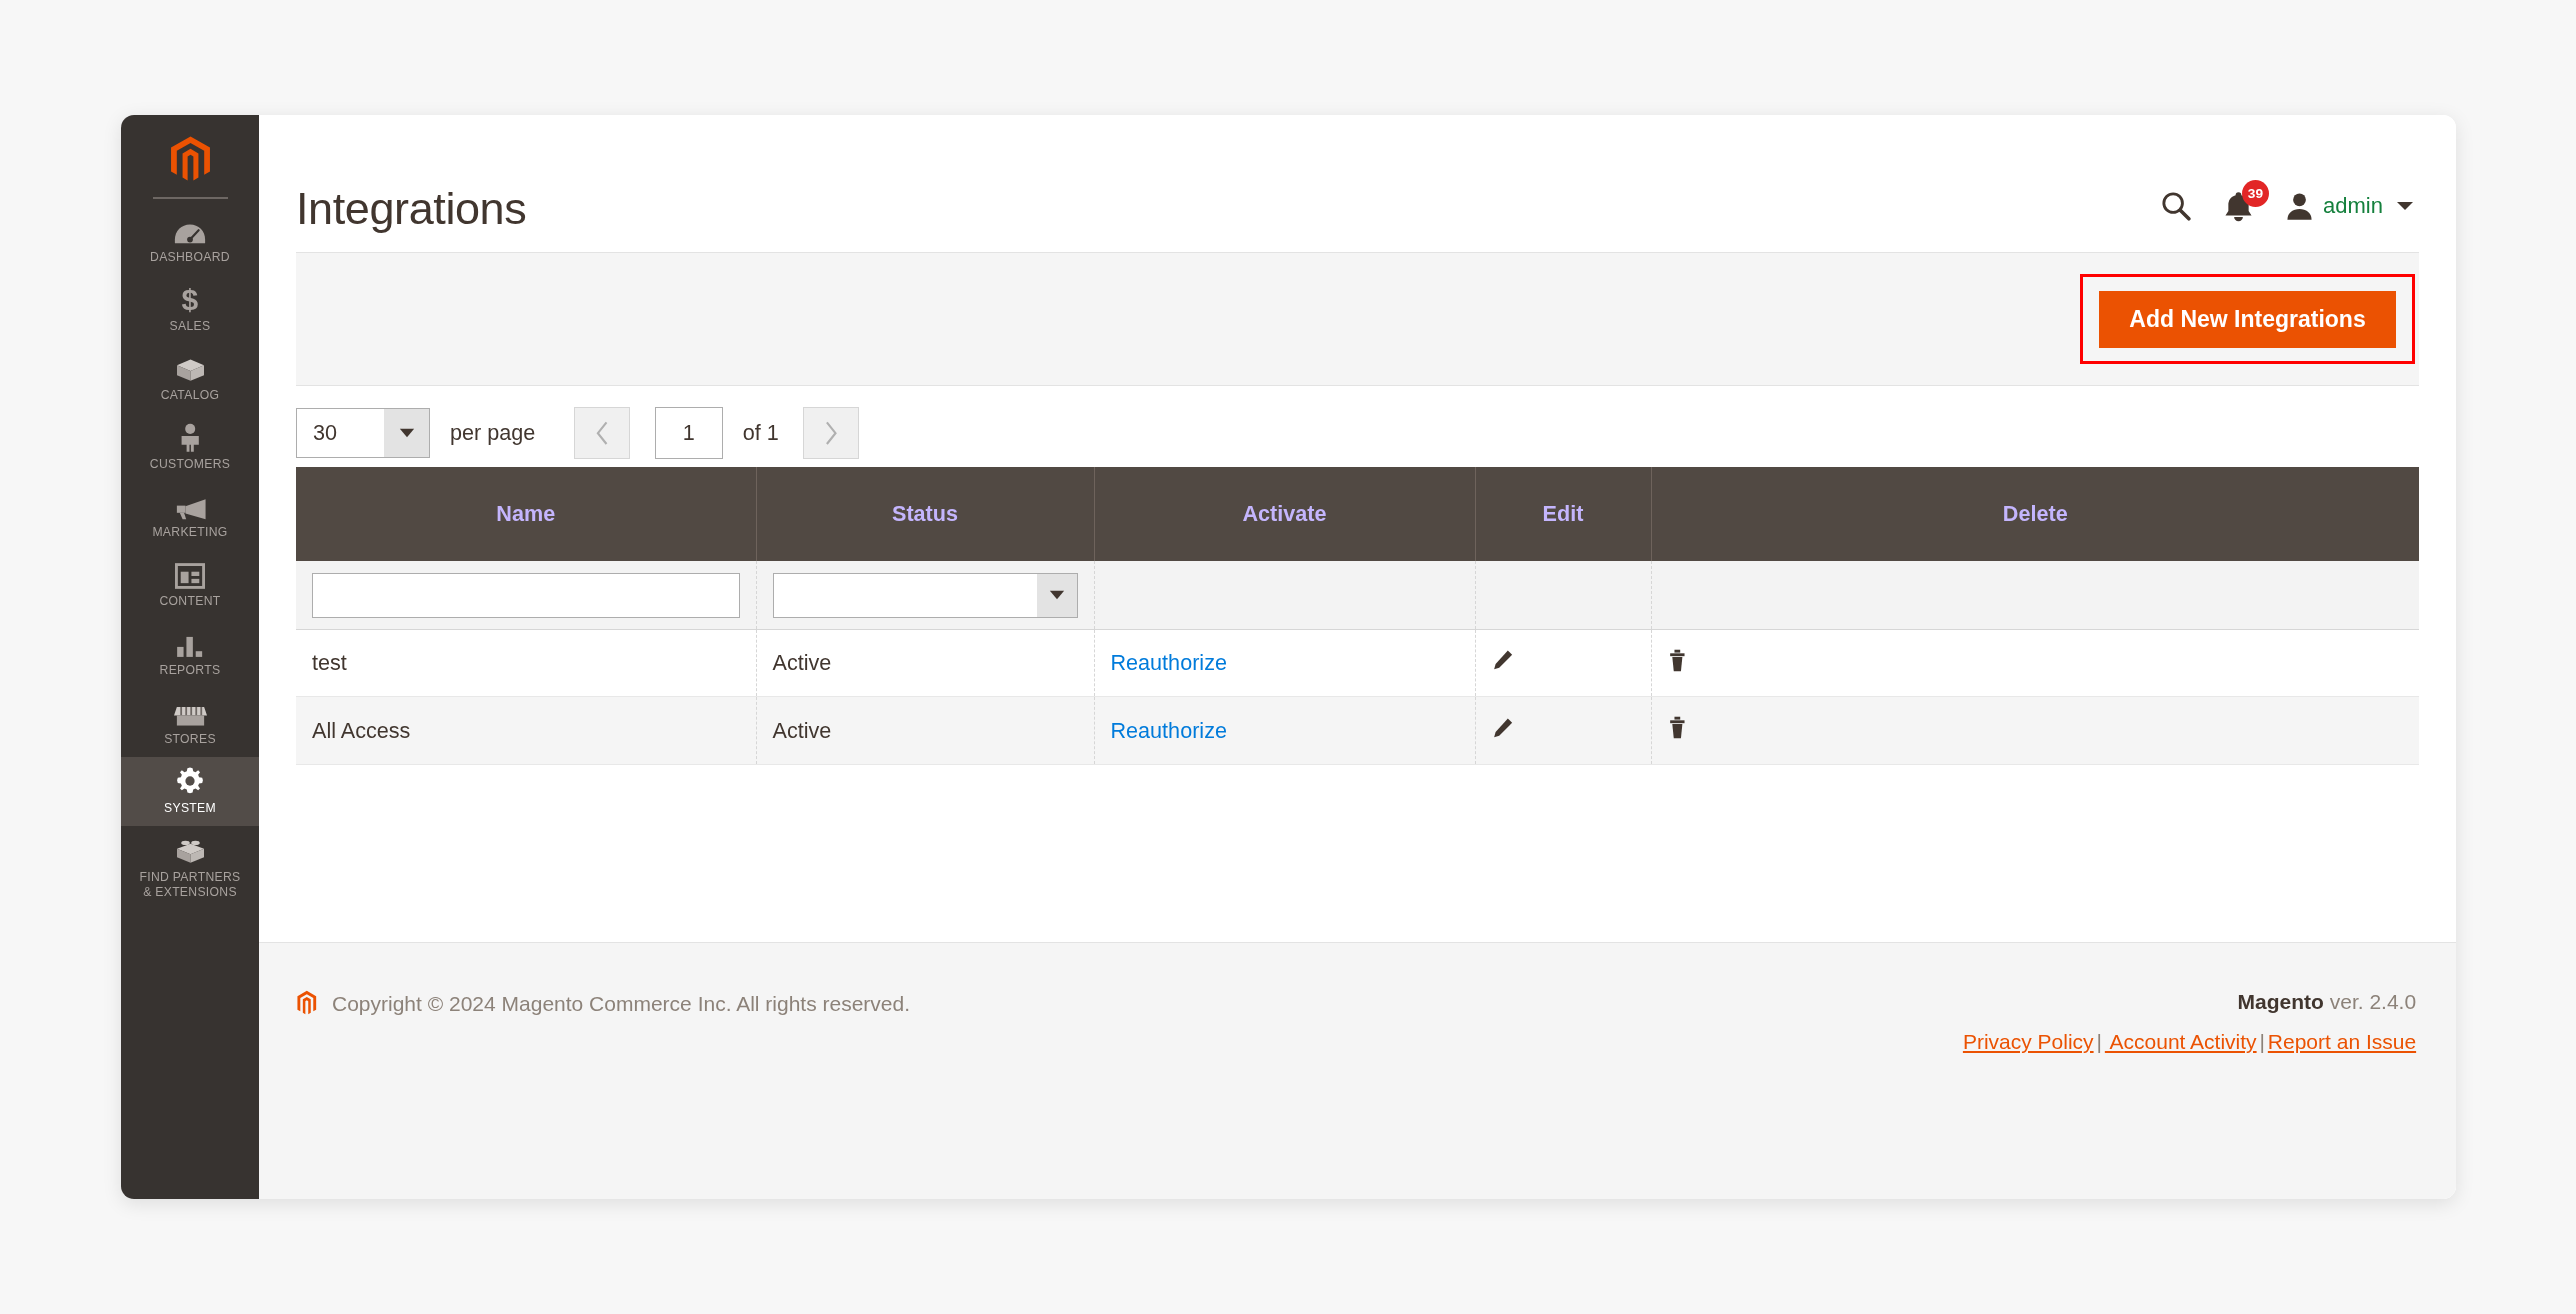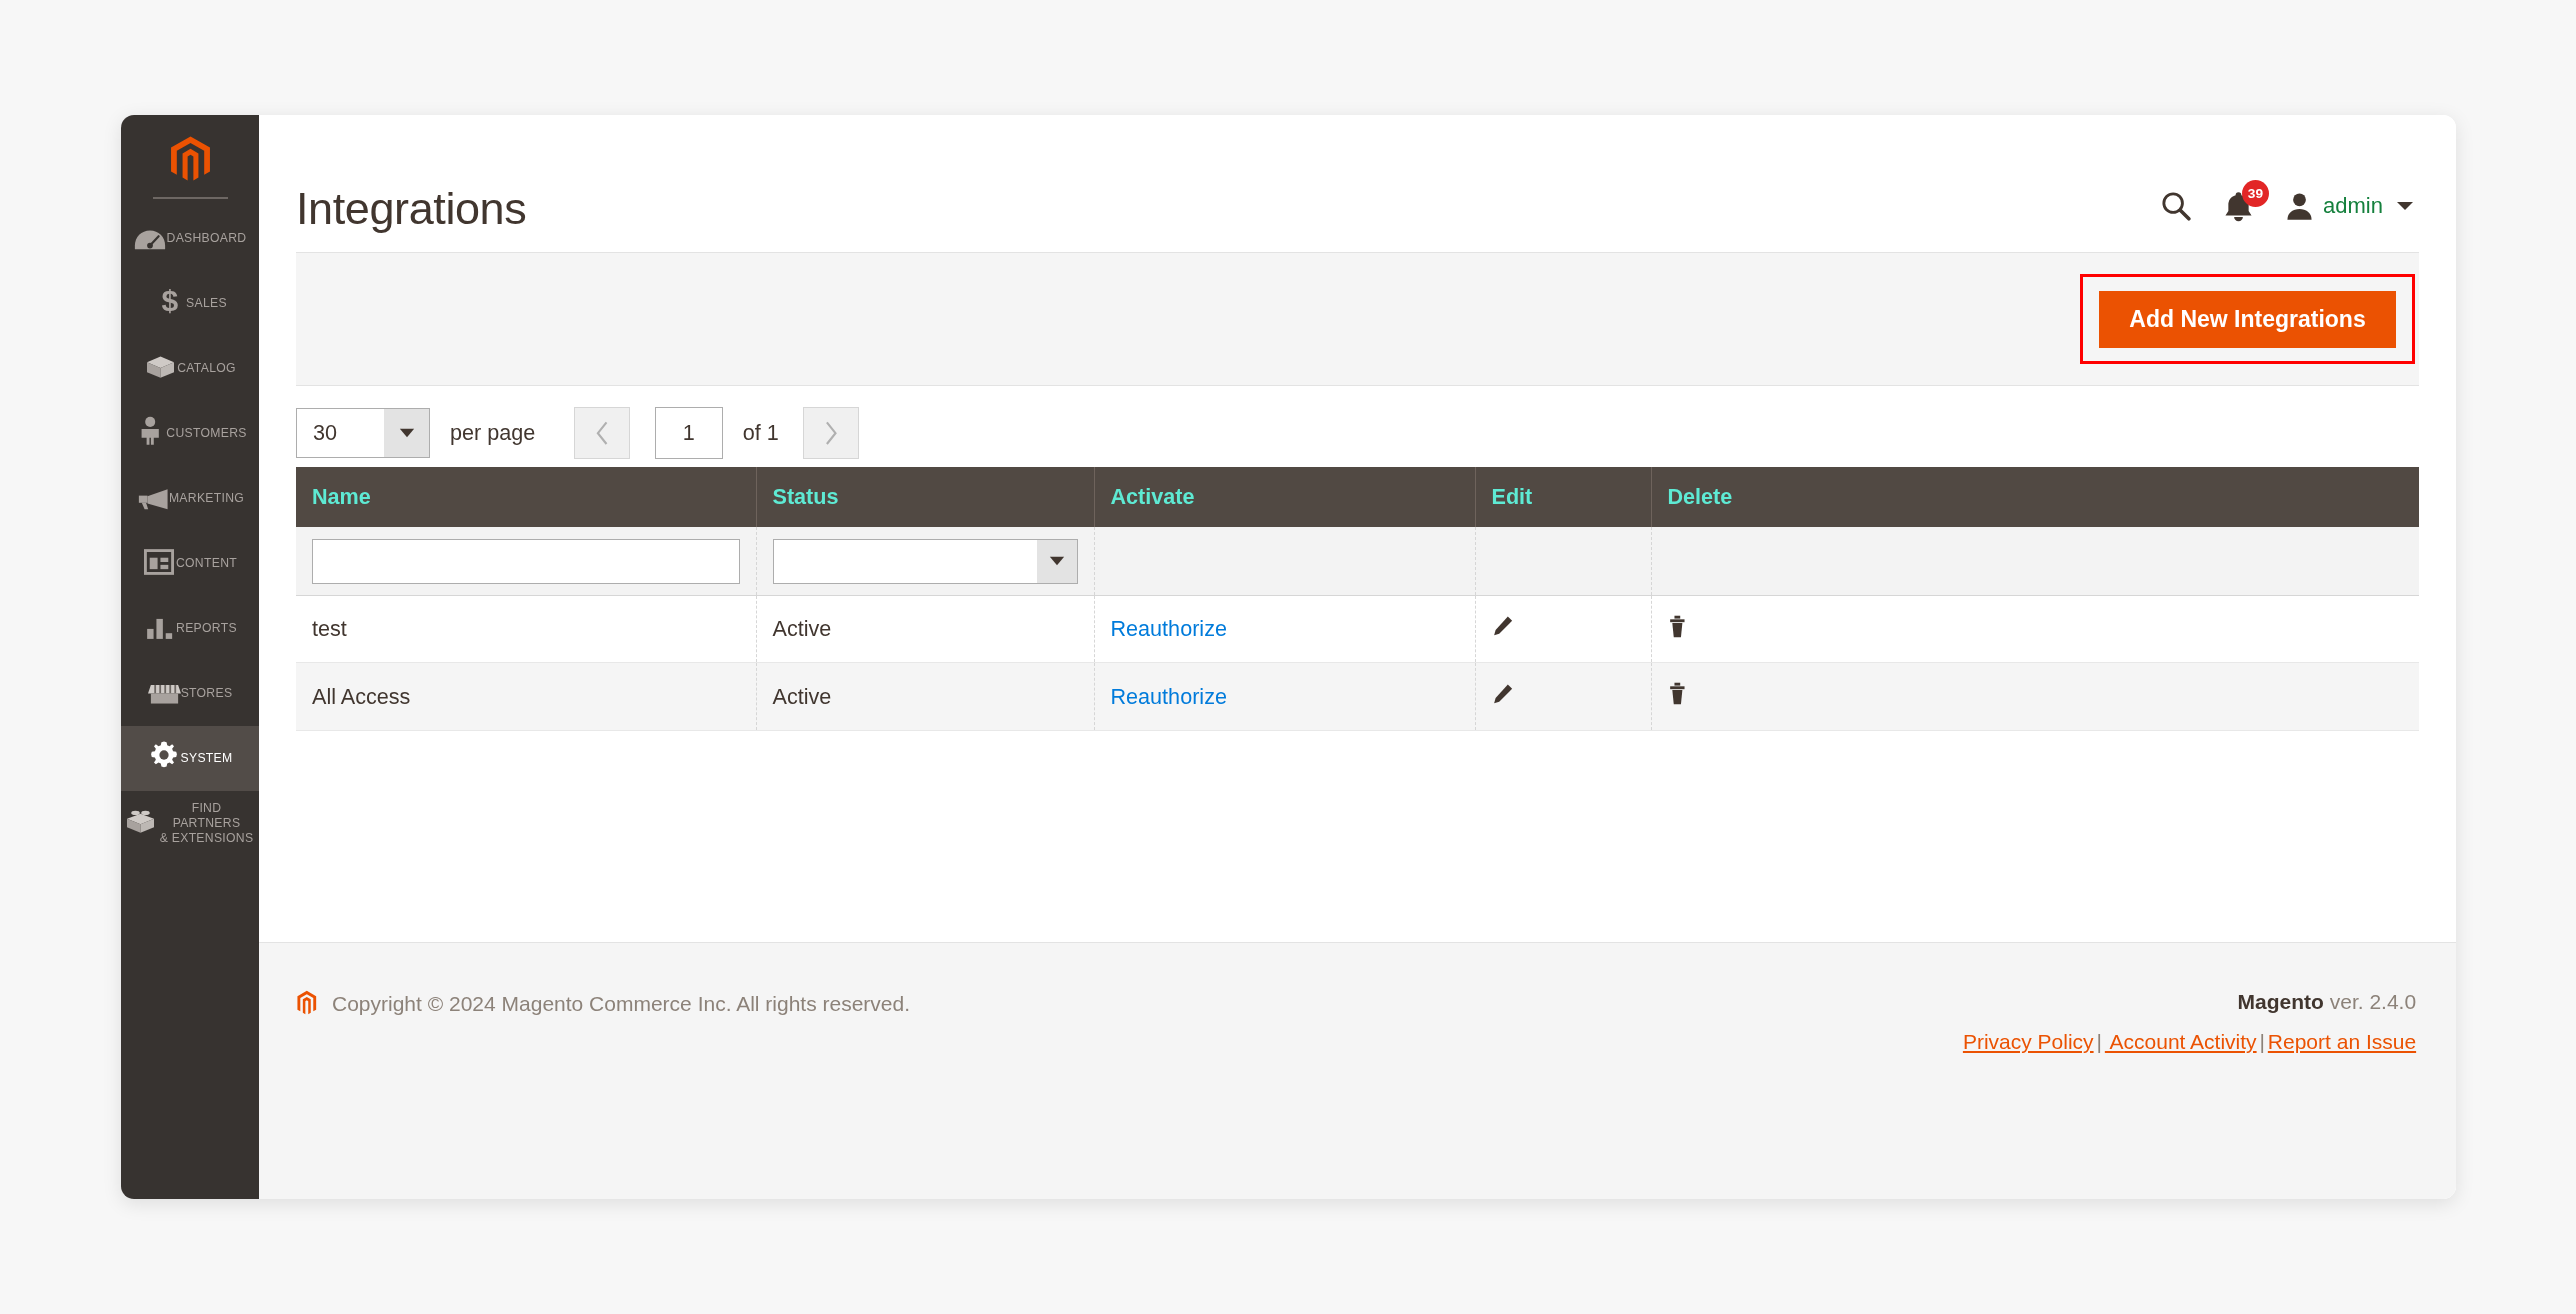--- a/index.html
+++ b/index.html
@@ -44,21 +44,21 @@
     padding-top: 10px;
   }
   #sidebar-divider {
     width: 75px;
     height: 1.4px;
     background: #6d6763;
     margin: 4.3px auto 7.2px auto;
   }
   .nav-item {
     display: flex;
-    flex-direction: row;
+    flex-direction: column;
     align-items: center;
     justify-content: center;
     padding: 10px 2.9px 10px 2.9px;
     min-height: 65px;
     cursor: pointer;
     text-decoration: none;
   }
   .nav-item .nav-icon {
     display: block;
     height: 29px;
@@ -288,25 +288,25 @@
 
   
   #grid-wrap { margin: 0 37px; padding-bottom: 7.2px; }
   table#grid {
     width: 100%;
     border-collapse: collapse;
     table-layout: fixed;
   }
   table#grid thead th {
     background: #514943;
-    color: #5eead4;
+    color: #c4b5fd;
     font-size: 21.6px;
     font-weight: bold;
-    text-align: left;
-    padding: 17px 16px;
+    text-align: center;
+    padding: 34px 16px;
     height: 59px;
     border-left: 1.4px solid #6e635c;
   }
   table#grid thead th:first-child { border-left: none; }
   tr#filter-row td {
     background: #f3f3f3;
     padding: 11.5px 16px;
     border-left: 1.4px dashed #d6d6d6;
     border-bottom: 1.4px solid #d6d6d6;
   }

